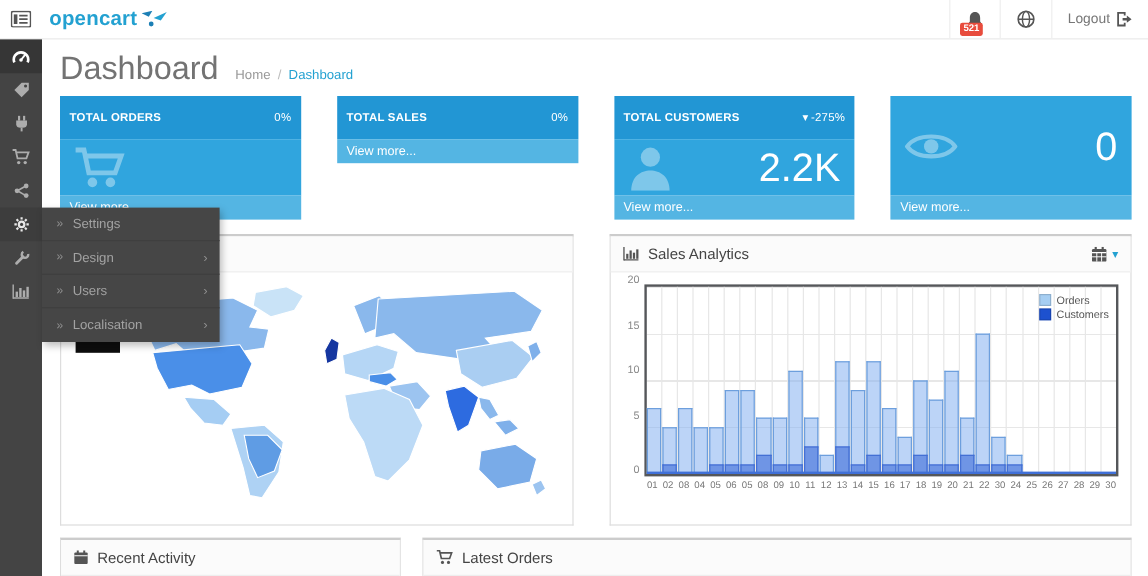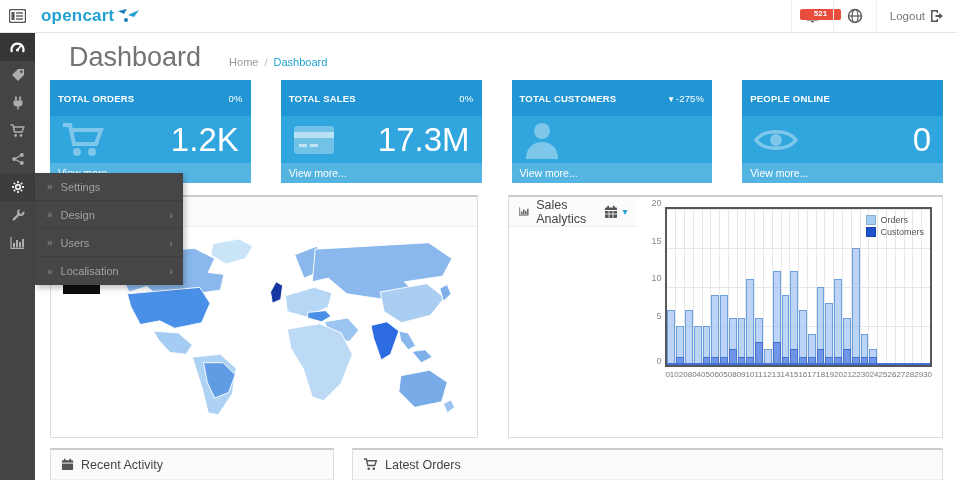--- a/index.html
+++ b/index.html
@@ -9,22 +9,22 @@
 
   
   .topbar { position:absolute; left:0; top:0; width:957px; height:33px; background:#fff;
             border-bottom:1px solid #e5e5e5; display:flex; align-items:stretch; }
   .menu-toggle { width:35px; display:flex; align-items:center; justify-content:center; cursor:pointer; }
   .brand { display:flex; align-items:center; padding-left:6px; gap:4px; }
   .brand-text { color:#23a1d1; font-size:17px; font-weight:bold; letter-spacing:.2px; }
   .topbar-right { margin-left:auto; display:flex; align-items:stretch; }
   .topbar-cell { display:flex; align-items:center; justify-content:center; border-left:1px solid #eee;
                  padding:0 13px; position:relative; cursor:pointer; }
-  .badge { position:absolute; top:9px; left:8px; background:#e84c3d; color:#fff; font-size:8px;
-           font-weight:bold; padding:1px 14px; border-radius:2px; line-height:1.1; }
+  .badge { position:absolute; top:19px; left:8px; background:#e84c3d; color:#fff; font-size:8px;
+           font-weight:bold; padding:1px 3px; border-radius:2px; line-height:1.1; }
   .logout-label { color:#777; font-size:11.5px; margin-right:5px; }
 
   
   .sidebar { position:absolute; left:0; top:33px; width:35px; height:447px; background:#444; }
   .side-item { height:28px; display:flex; align-items:center; justify-content:center; cursor:pointer; }
   .side-item.active { background:#363636; }
   .side-item.hovered { background:#3d3d3d; }
 
   
   .submenu { position:absolute; left:35px; top:173px; width:148px; background:#464646; z-index:30;
@@ -32,21 +32,21 @@
   .submenu-item { height:28px; display:flex; align-items:center; padding:0 10px 0 12px; color:#a2a2a2;
                   font-size:11px; border-bottom:1px solid #3f3f3f; cursor:pointer; }
   .submenu-item:last-child { border-bottom:none; }
   .submenu-caret { margin-right:8px; font-size:10px; color:#8f8f8f; }
   .submenu-arrow { margin-left:auto; color:#8f8f8f; font-size:11px; }
   .submenu-shadow { position:absolute; left:63px; top:285px; width:37px; height:9px; background:#0d0d0d; z-index:29; }
 
   
   .content { position:absolute; left:35px; top:33px; width:922px; height:447px; background:#fff;
              padding:0 14px 0 15px; }
-  .heading { display:flex; align-items:baseline; gap:28px; margin-top:9px;margin-left:19px; }
+  .heading { display:flex; align-items:baseline; gap:14px; margin-top:9px; }
   .page-title { color:#737373; font-size:27px; font-weight:400; }
   .breadcrumb { font-size:11px; color:#999; display:flex; gap:6px; align-items:baseline; }
   .crumb-link { color:#23a1d1; text-decoration:none; cursor:pointer; }
   .crumb-sep { color:#bbb; }
 
   
   .tiles { display:grid; grid-template-columns:repeat(4,1fr); gap:30px; margin-top:7px; }
   .tile { height:103px; display:flex; flex-direction:column; color:#fff; }
   .tile-header { background:#2296d4; height:36px; display:flex; align-items:center; padding:0 8px;
                  font-size:9.5px; font-weight:bold; letter-spacing:.2px; }
@@ -55,21 +55,21 @@
   .tile-value { margin-left:auto; font-size:33px; font-weight:300; line-height:1; }
   .tile-footer { background:#54b5e3; height:20px; display:flex; align-items:center; padding:0 8px;
                  font-size:10.5px; cursor:pointer; }
 
   
   .panel { background:#fff; border:1px solid #ddd; border-top:2px solid #ccc; }
   .panel-header { height:30px; background:#fbfbfb; border-bottom:1px solid #eee; display:flex;
                   align-items:center; padding:0 10px; gap:7px; color:#444; font-size:12.5px; }
   .panel-row { display:flex; gap:30px; margin-top:12px; }
   .map-panel { width:428px; height:243px; }
-  .chart-panel { flex:1; height:243px; display:flex; flex-direction:row; }
+  .chart-panel { flex:1; height:243px; display:flex; flex-direction:column; }
   .map-body { height:210px; display:flex; align-items:center; justify-content:center; }
   .panel-header-tool { margin-left:auto; display:flex; align-items:center; gap:4px; cursor:pointer; }
   .caret-down { color:#23a1d1; font-size:10px; }
 
   
   .chart-body { flex:1; position:relative; padding:10px 10px 4px 28px; }
   .plot-wrap { position:relative; height:160px; }
   .plot { position:absolute; inset:0; border:2px solid #55575a; background:#fff;
           background-image:repeating-linear-gradient(to top, transparent 0,
             transparent calc(25% - 1px), #e7e7e7 calc(25% - 1px), #e7e7e7 25%); }
@@ -258,71 +258,56 @@
           <span class="tile-change">
             <span>0%</span>
           </span>
         </div>
         <div class="tile-body">
           <svg width="44" height="36" viewBox="0 0 44 36">
             <path d="M1,3 H8 L12,22 H34 L39,8 H10" fill="none" stroke="rgba(255,255,255,.38)" stroke-width="4"></path>
             <circle cx="15" cy="30" r="4" fill="rgba(255,255,255,.38)"></circle>
             <circle cx="30" cy="30" r="4" fill="rgba(255,255,255,.38)"></circle>
           </svg>
-          <span class="tile-value">1.2K</span>
         </div>
         <div class="tile-footer">
           <span>View more...</span>
         </div>
       </div>
       <div class="tile">
         <div class="tile-header">
           <span>TOTAL SALES</span>
           <span class="tile-change">
             <span>0%</span>
           </span>
-        </div>
-        <div class="tile-body">
-          <svg width="42" height="30" viewBox="0 0 42 30">
-            <rect x="1" y="1" width="40" height="28" rx="3" fill="rgba(255,255,255,.32)"></rect>
-            <rect x="1" y="7" width="40" height="6" fill="rgba(255,255,255,.5)"></rect>
-            <rect x="6" y="19" width="8" height="3" fill="rgba(255,255,255,.55)"></rect>
-            <rect x="17" y="19" width="8" height="3" fill="rgba(255,255,255,.55)"></rect>
-          </svg>
-          <span class="tile-value">17.3M</span>
         </div>
         <div class="tile-footer">
           <span>View more...</span>
         </div>
       </div>
       <div class="tile">
         <div class="tile-header">
           <span>TOTAL CUSTOMERS</span>
           <span class="tile-change">
             <span>▾</span> 
             <span>-275%</span>
           </span>
         </div>
         <div class="tile-body">
           <svg width="36" height="38" viewBox="0 0 36 38">
             <circle cx="18" cy="10" r="8" fill="rgba(255,255,255,.38)"></circle>
             <path d="M2,38 C2,26 10,21 18,21 C26,21 34,26 34,38 Z" fill="rgba(255,255,255,.38)"></path>
           </svg>
+          <span class="tile-value">2.2K</span>
         </div>
         <div class="tile-footer">
           <span>View more...</span>
         </div>
       </div>
       <div class="tile">
-        <div class="tile-header">
-          <span>PEOPLE ONLINE</span>
-          <span class="tile-change">
-            <span></span>
-          </span>
-        </div>
         <div class="tile-body">
           <svg width="44" height="28" viewBox="0 0 44 28">
             <path d="M2,14 C10,3 34,3 42,14 C34,25 10,25 2,14 Z" fill="none" stroke="rgba(255,255,255,.38)" stroke-width="3.5"></path>
             <circle cx="22" cy="14" r="6" fill="rgba(255,255,255,.38)"></circle>
           </svg>
           <span class="tile-value">0</span>
         </div>
         <div class="tile-footer">
           <span>View more...</span>
         </div>

